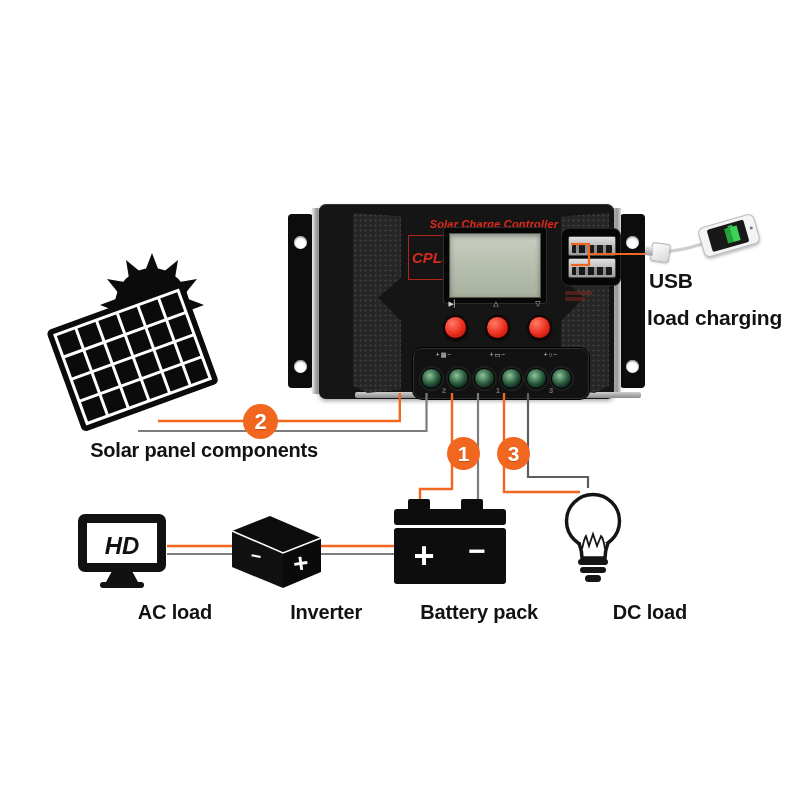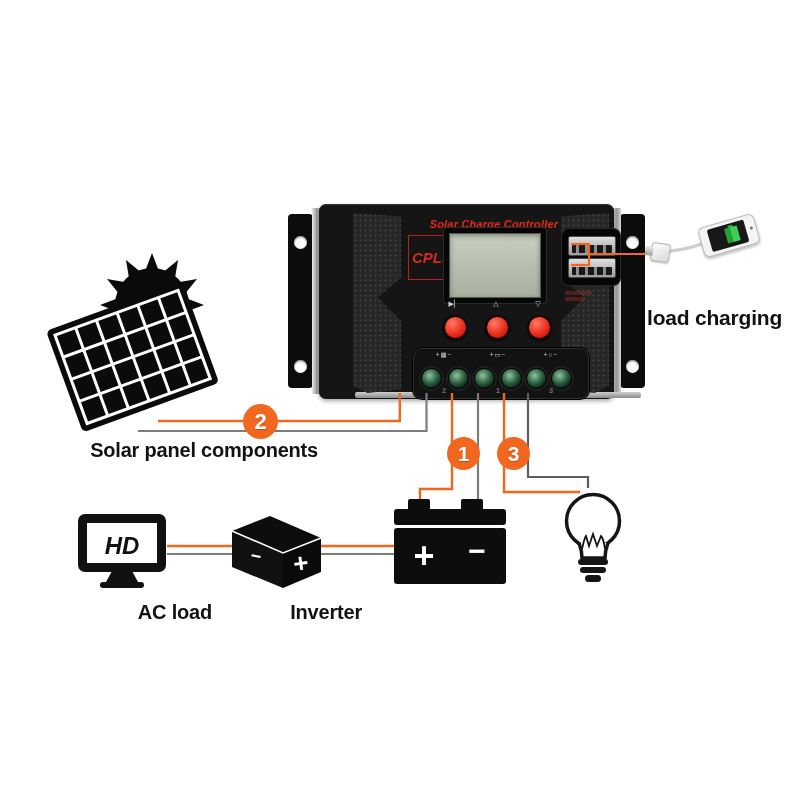--- a/index.html
+++ b/index.html
@@ -228,17 +228,20 @@
   <div id="usb-plug"></div>
   <div id="phone">
     <div id="phone-screen">
       <div id="phone-batt-cap"></div>
       <div id="phone-batt"></div>
     </div>
     <div id="phone-home"></div>
   </div>
 
   <div class="label" style="left:38px;top:439px;width:280px;z-index:4;">Solar panel components</div>
+  <div class="label" style="left:649px;top:269px;width:120px;text-align:left;font-size:21px;">USB</div>
   <div class="label" style="left:647px;top:306px;width:150px;text-align:left;font-size:21px;">load charging</div>
   <div class="label" style="left:42px;top:601px;width:170px;">AC load</div>
   <div class="label" style="left:192px;top:601px;width:170px;">Inverter</div>
+  <div class="label" style="left:368px;top:601px;width:170px;">Battery pack</div>
+  <div class="label" style="left:517px;top:601px;width:170px;">DC load</div>
 
 </div>
 
 </body></html>

